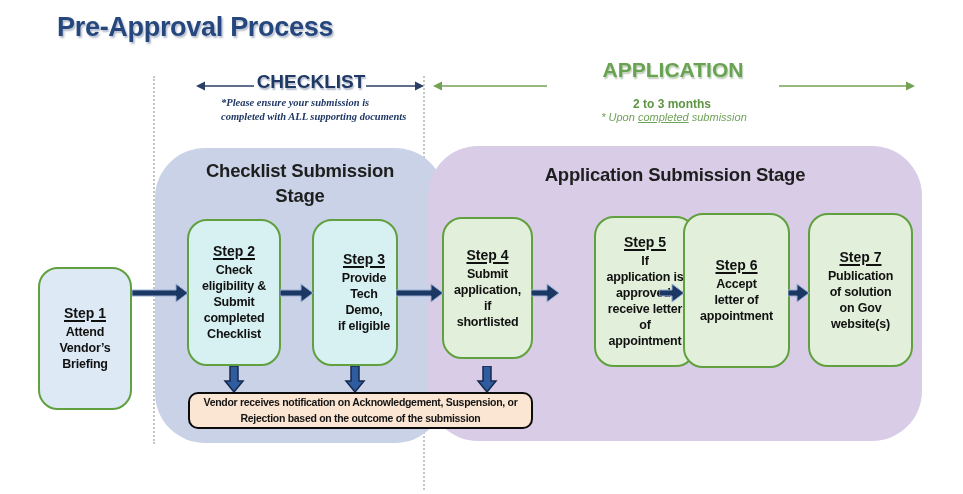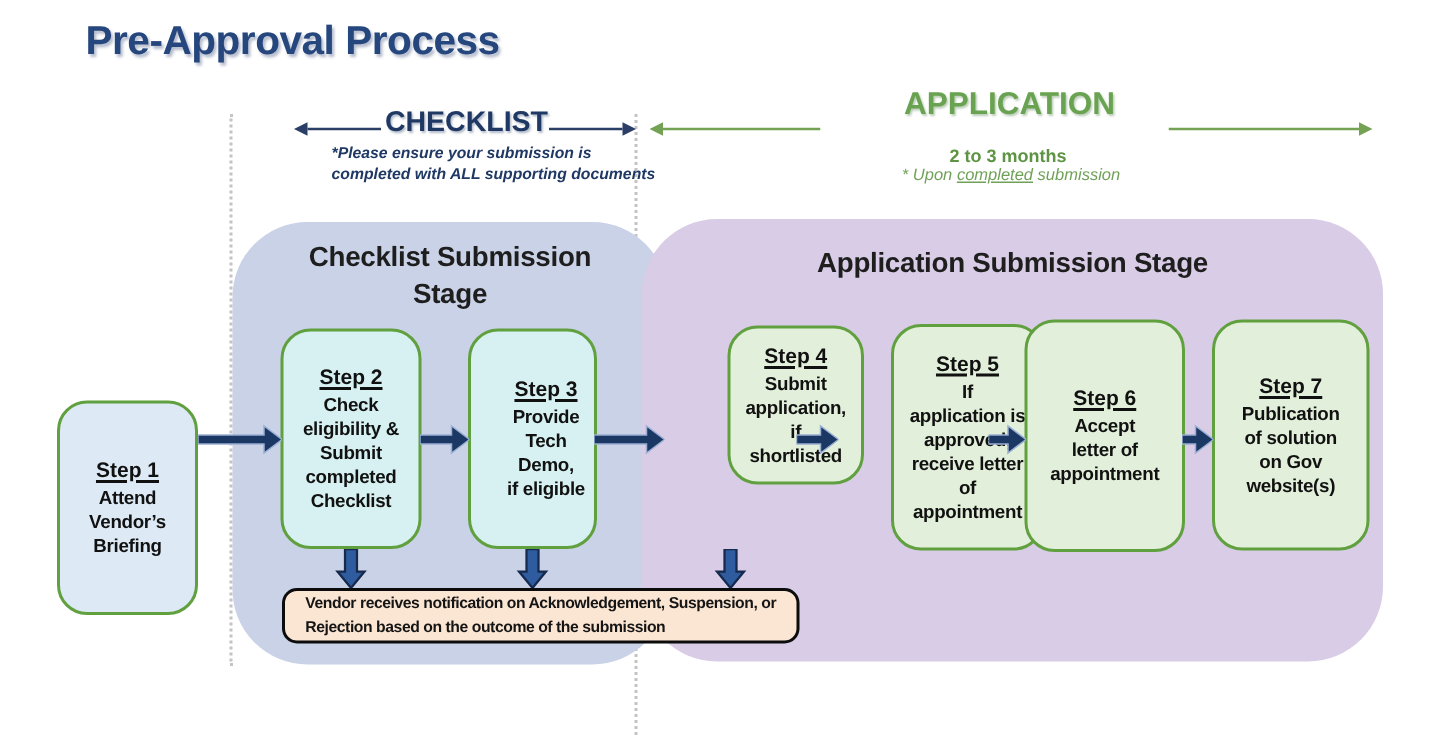--- a/index.html
+++ b/index.html
@@ -17,21 +17,21 @@
 
   
   .sec-header{font-weight:800;text-align:center;white-space:nowrap;}
   .chk-header{left:252px;top:71px;width:118px;font-size:19px;color:#1F3864;
     text-shadow:1px 1.5px 1.5px rgba(31,56,100,0.35);}
   .app-header{left:591px;top:58px;width:164px;font-size:21px;color:#69A351;
     text-shadow:1px 1.5px 1.5px rgba(60,110,50,0.35);}
 
   .chk-note{
     left:221px;top:96px;font-size:10.5px;font-weight:700;font-style:italic;
-    color:#1F3864;line-height:1.32;white-space:pre-line;
+    color:#1F3864;line-height:1.32;white-space:pre-line;font-family:Liberation Serif, serif;
   }
   .app-duration{
     left:572px;top:97px;width:200px;text-align:center;font-size:12px;
     font-weight:700;color:#5E9444;
   }
   .app-note{
     left:554px;top:111px;width:240px;text-align:center;font-size:11px;
     font-style:italic;color:#70A159;
   }
   .app-note .u{text-decoration:underline;}
@@ -67,33 +67,33 @@
     font-size:12.5px;font-weight:700;color:#111;line-height:1.28;
     white-space:pre-line;letter-spacing:-0.2px;
   }
   .fill-blue{background:#DDEAF6;}
   .fill-cyan{background:#D7F1F2;}
   .fill-green{background:#E2EFDA;}
 
   .s1{left:38px; top:222px;width:94px; height:143px;margin-top:45px;}
   .s2{left:187px;top:219px;width:94px; height:147px;}
   .s3{left:312px;top:219px;width:86px; height:147px;padding-left:20px;}
-  .s4{left:442px;top:217px;width:91px; height:106px;margin-left:43px;}
+  .s4{left:442px;top:217px;width:91px; height:142px;}
   .s5{left:558px;top:216px;width:102px;height:151px;margin-left:36px;}
   .s6{left:683px;top:213px;width:107px;height:155px;}
   .s7{left:808px;top:213px;width:105px;height:154px;}
 
   
   .notice{
     left:188px;top:392px;width:345px;height:37px;background:#FBE5D3;
     border:2.5px solid #0c0c0c;border-radius:10px;box-sizing:border-box;
     display:flex;align-items:center;justify-content:center;
   }
   .notice-text{
-    font-size:10.5px;font-weight:700;color:#151515;
+    font-size:10.5px;font-weight:700;color:#151515;text-align:center;
     line-height:1.5;white-space:pre-line;letter-spacing:-0.3px;
   }
   svg{display:block;}
 </style>
 </head>
 <body>
 
 <div class="canvas">
 
   <div class="abs dotted dot1"></div>

